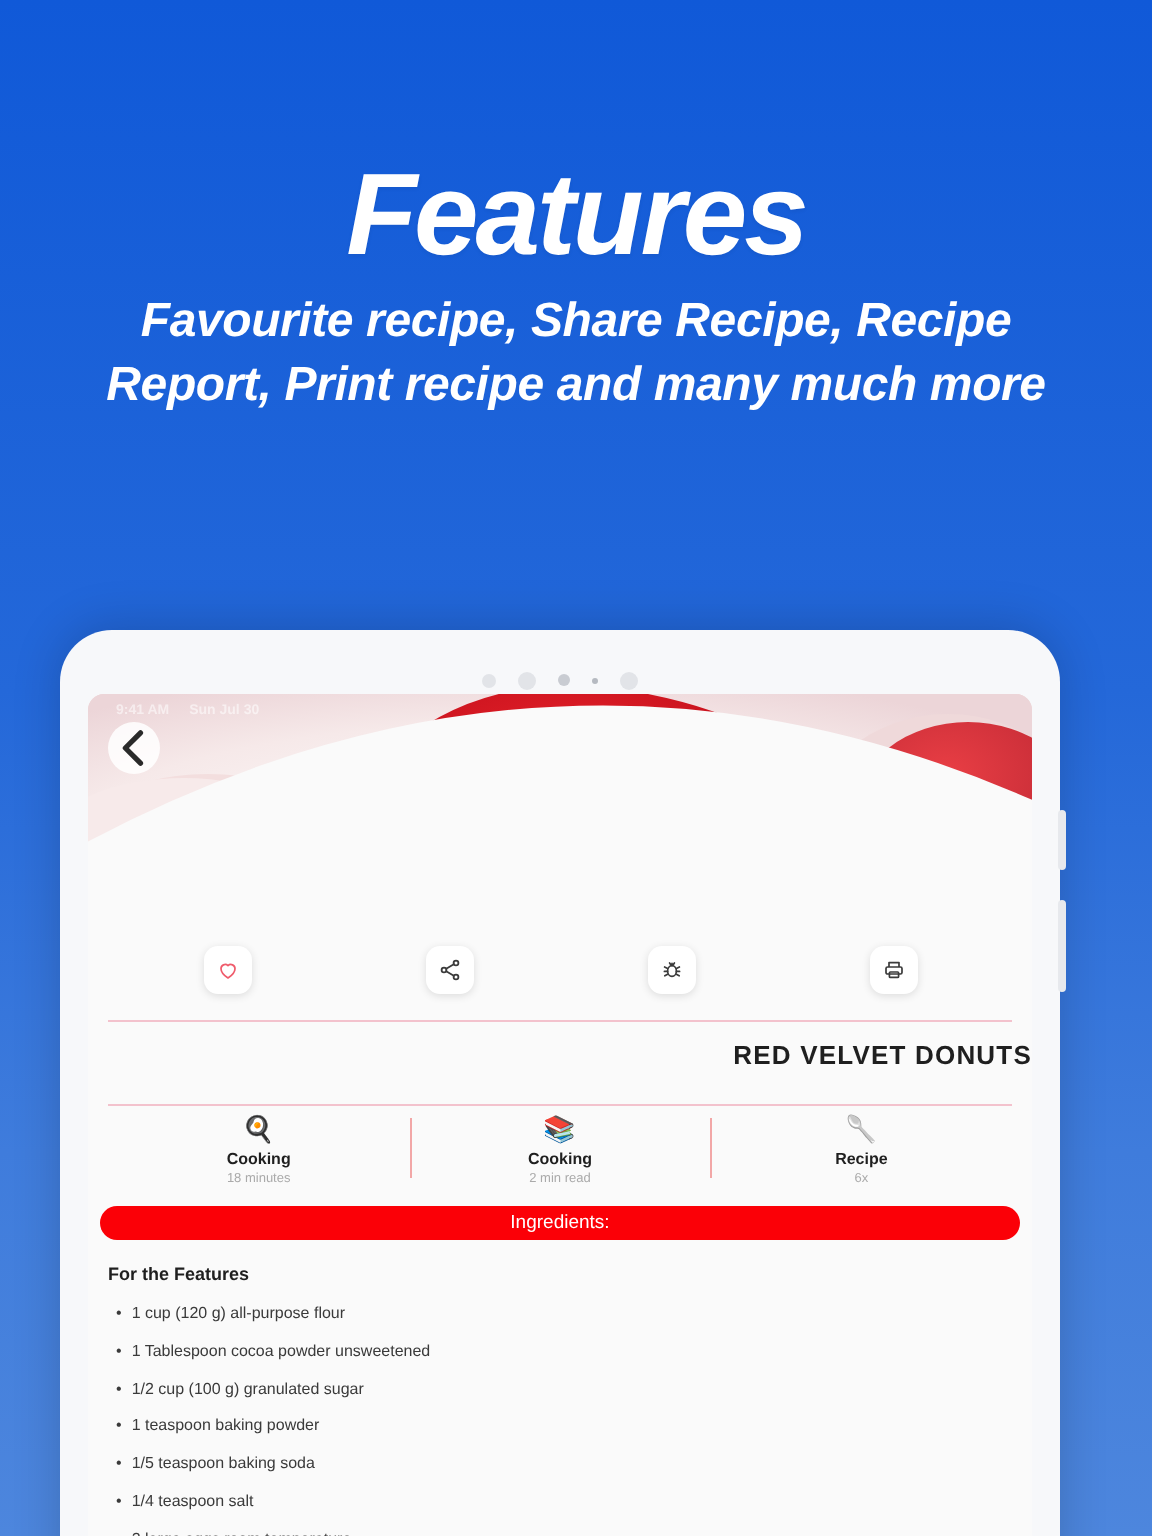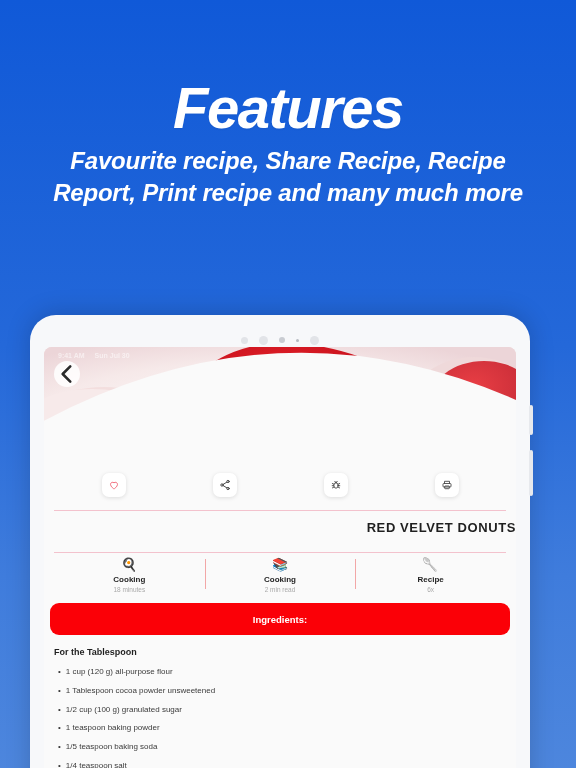--- a/index.html
+++ b/index.html
@@ -87,23 +87,23 @@
   .stat { flex:1; text-align:center; position:relative; }
   .stat + .stat::before {
     content:""; position:absolute; left:0; top:2px; bottom:4px; width:1px; background:#f2a7a7;
   }
   .stat-ico { font-size:13px; line-height:16px; }
   .stat-label { font-size:8px; font-weight:bold; color:#1f1f1f; margin-top:2px; }
   .stat-value { font-size:6.5px; color:#aaa; margin-top:2px; }
 
   
   .ing-banner {
-    margin:0 6px; height:32px; border-radius:9px; background:#fb0007;
+    margin:0 6px; height:17px; border-radius:9px; background:#fb0007;
     display:flex; align-items:center; justify-content:center;
-    color:#fff; font-size:9.5px; font-weight:bold;
+    color:#fff; font-size:9.5px; font-weight:normal;
   }
   .ing-section {
     font-size:9px; font-weight:bold; color:#1f1f1f; margin:12px 0 0 10px;
   }
   .ing-list { margin:11px 0 0 14px; }
   .ing-item {
     font-size:8px; color:#3a3a3a; margin-bottom:10px; display:flex; gap:5px; line-height:1.1;
   }
   .ing-bullet { color:#3a3a3a; font-size:8px; }
 </style>
@@ -261,21 +261,21 @@
         <div class="stat-value">2 min read</div>
       </div>
       <div class="stat">
         <div class="stat-ico">🥄</div>
         <div class="stat-label">Recipe</div>
         <div class="stat-value">6x</div>
       </div>
     </div>
 
     <div class="ing-banner">Ingredients:</div>
-    <div class="ing-section">For the Tablespoon</div>
+    <div class="ing-section">For the Features</div>
 
     <div class="ing-list">
       <div class="ing-item">
         <span class="ing-bullet">•</span>
         <span>1 cup (120 g) all-purpose flour</span>
       </div>
       <div class="ing-item">
         <span class="ing-bullet">•</span>
         <span>1 Tablespoon cocoa powder unsweetened</span>
       </div>

